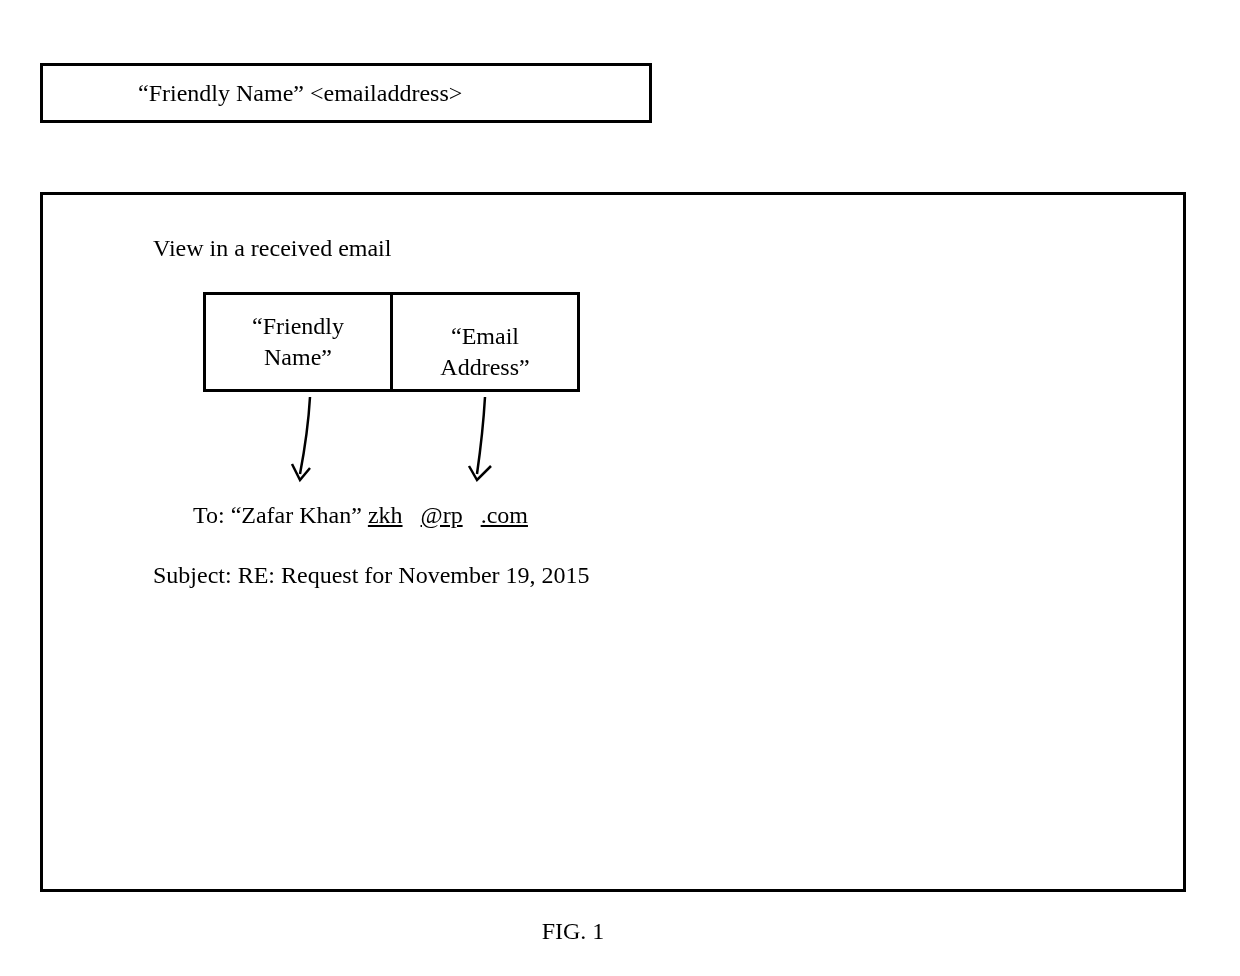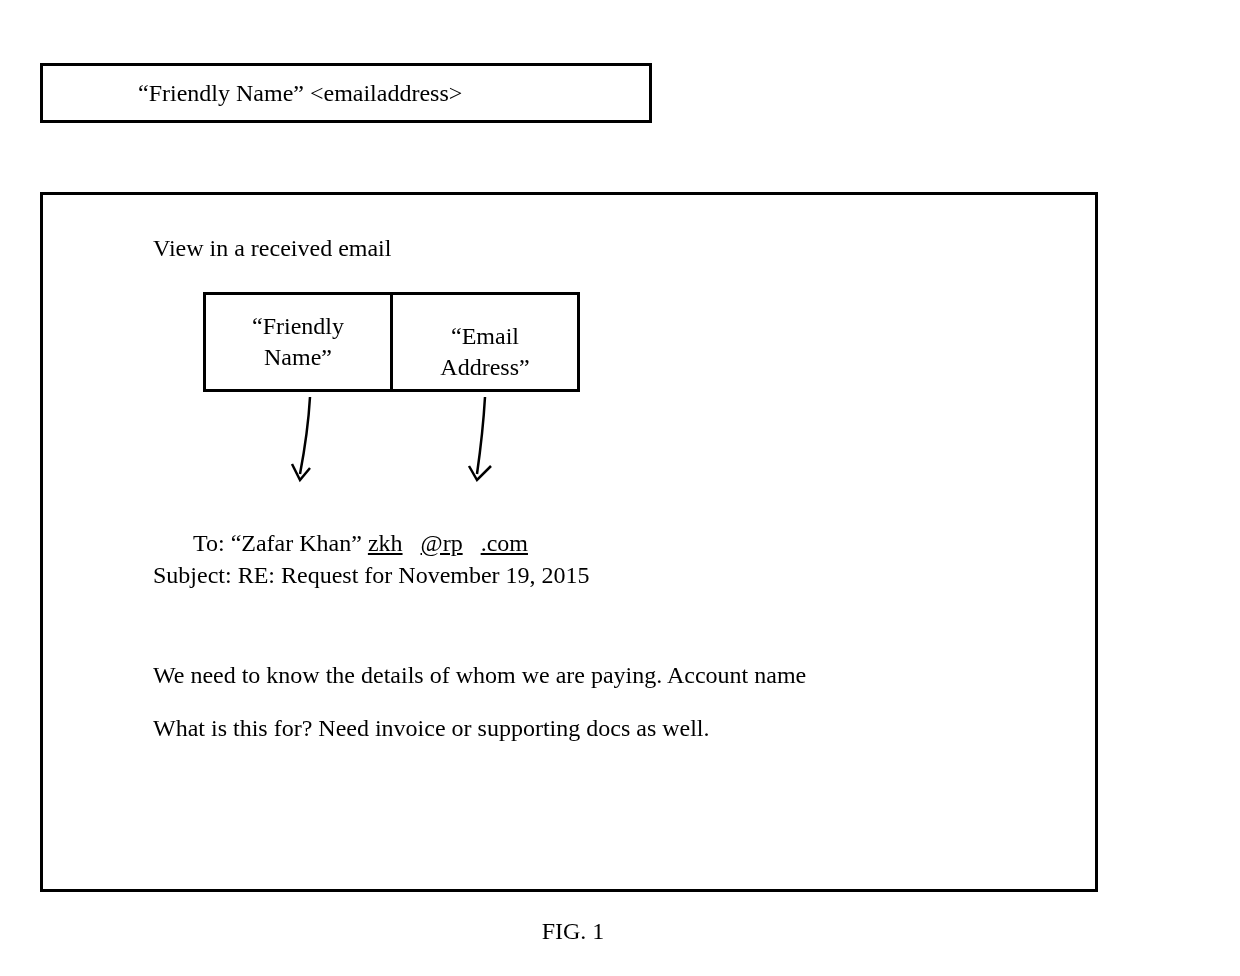--- a/index.html
+++ b/index.html
@@ -20,21 +20,21 @@
       height: 60px;
       border: 3px solid #000;
       display: flex;
       align-items: center;
       padding-left: 95px;
     }
     .main-box {
       position: absolute;
       left: 40px;
       top: 192px;
-      width: 1058px;
+      width: 1146px;
       height: 700px;
       border: 3px solid #000;
       padding: 40px 110px 20px 110px;
     }
     .view-title {
       margin-bottom: 30px;
     }
     .diagram-area {
       position: relative;
       height: 260px;
@@ -65,21 +65,20 @@
       top: 100px;
     }
     .arrow svg {
       display: block;
     }
     .to-line {
       position: absolute;
       left: -10px;
       top: 210px;
       white-space: nowrap;
-      margin-top: 28px;
     }
     .underline {
       text-decoration: underline;
     }
     .subject-line {
       margin-top: 10px;
     }
     .body-text {
       margin-top: 60px;
       line-height: 2.2;
@@ -135,20 +134,16 @@
       </svg>
     </div>
 
     <div class="to-line">
       <span>To: “Zafar Khan” </span><span class="underline">zkh</span><span>&nbsp;&nbsp;&nbsp;</span><span class="underline">@rp</span><span>&nbsp;&nbsp;&nbsp;</span><span class="underline">.com</span>
     </div>
   </div>
 
   <div class="subject-line">Subject: RE: Request for November 19, 2015</div>
 
-  <div class="body-text">
-    <span class="body-line">We need to know the details of whom we are paying. Account name</span>
-    <span class="body-line">What is this for?  Need invoice or supporting docs as well.</span>
-  </div>
 
 </div>
 
 <div class="fig-label">FIG. 1</div>
 
 </body></html>

